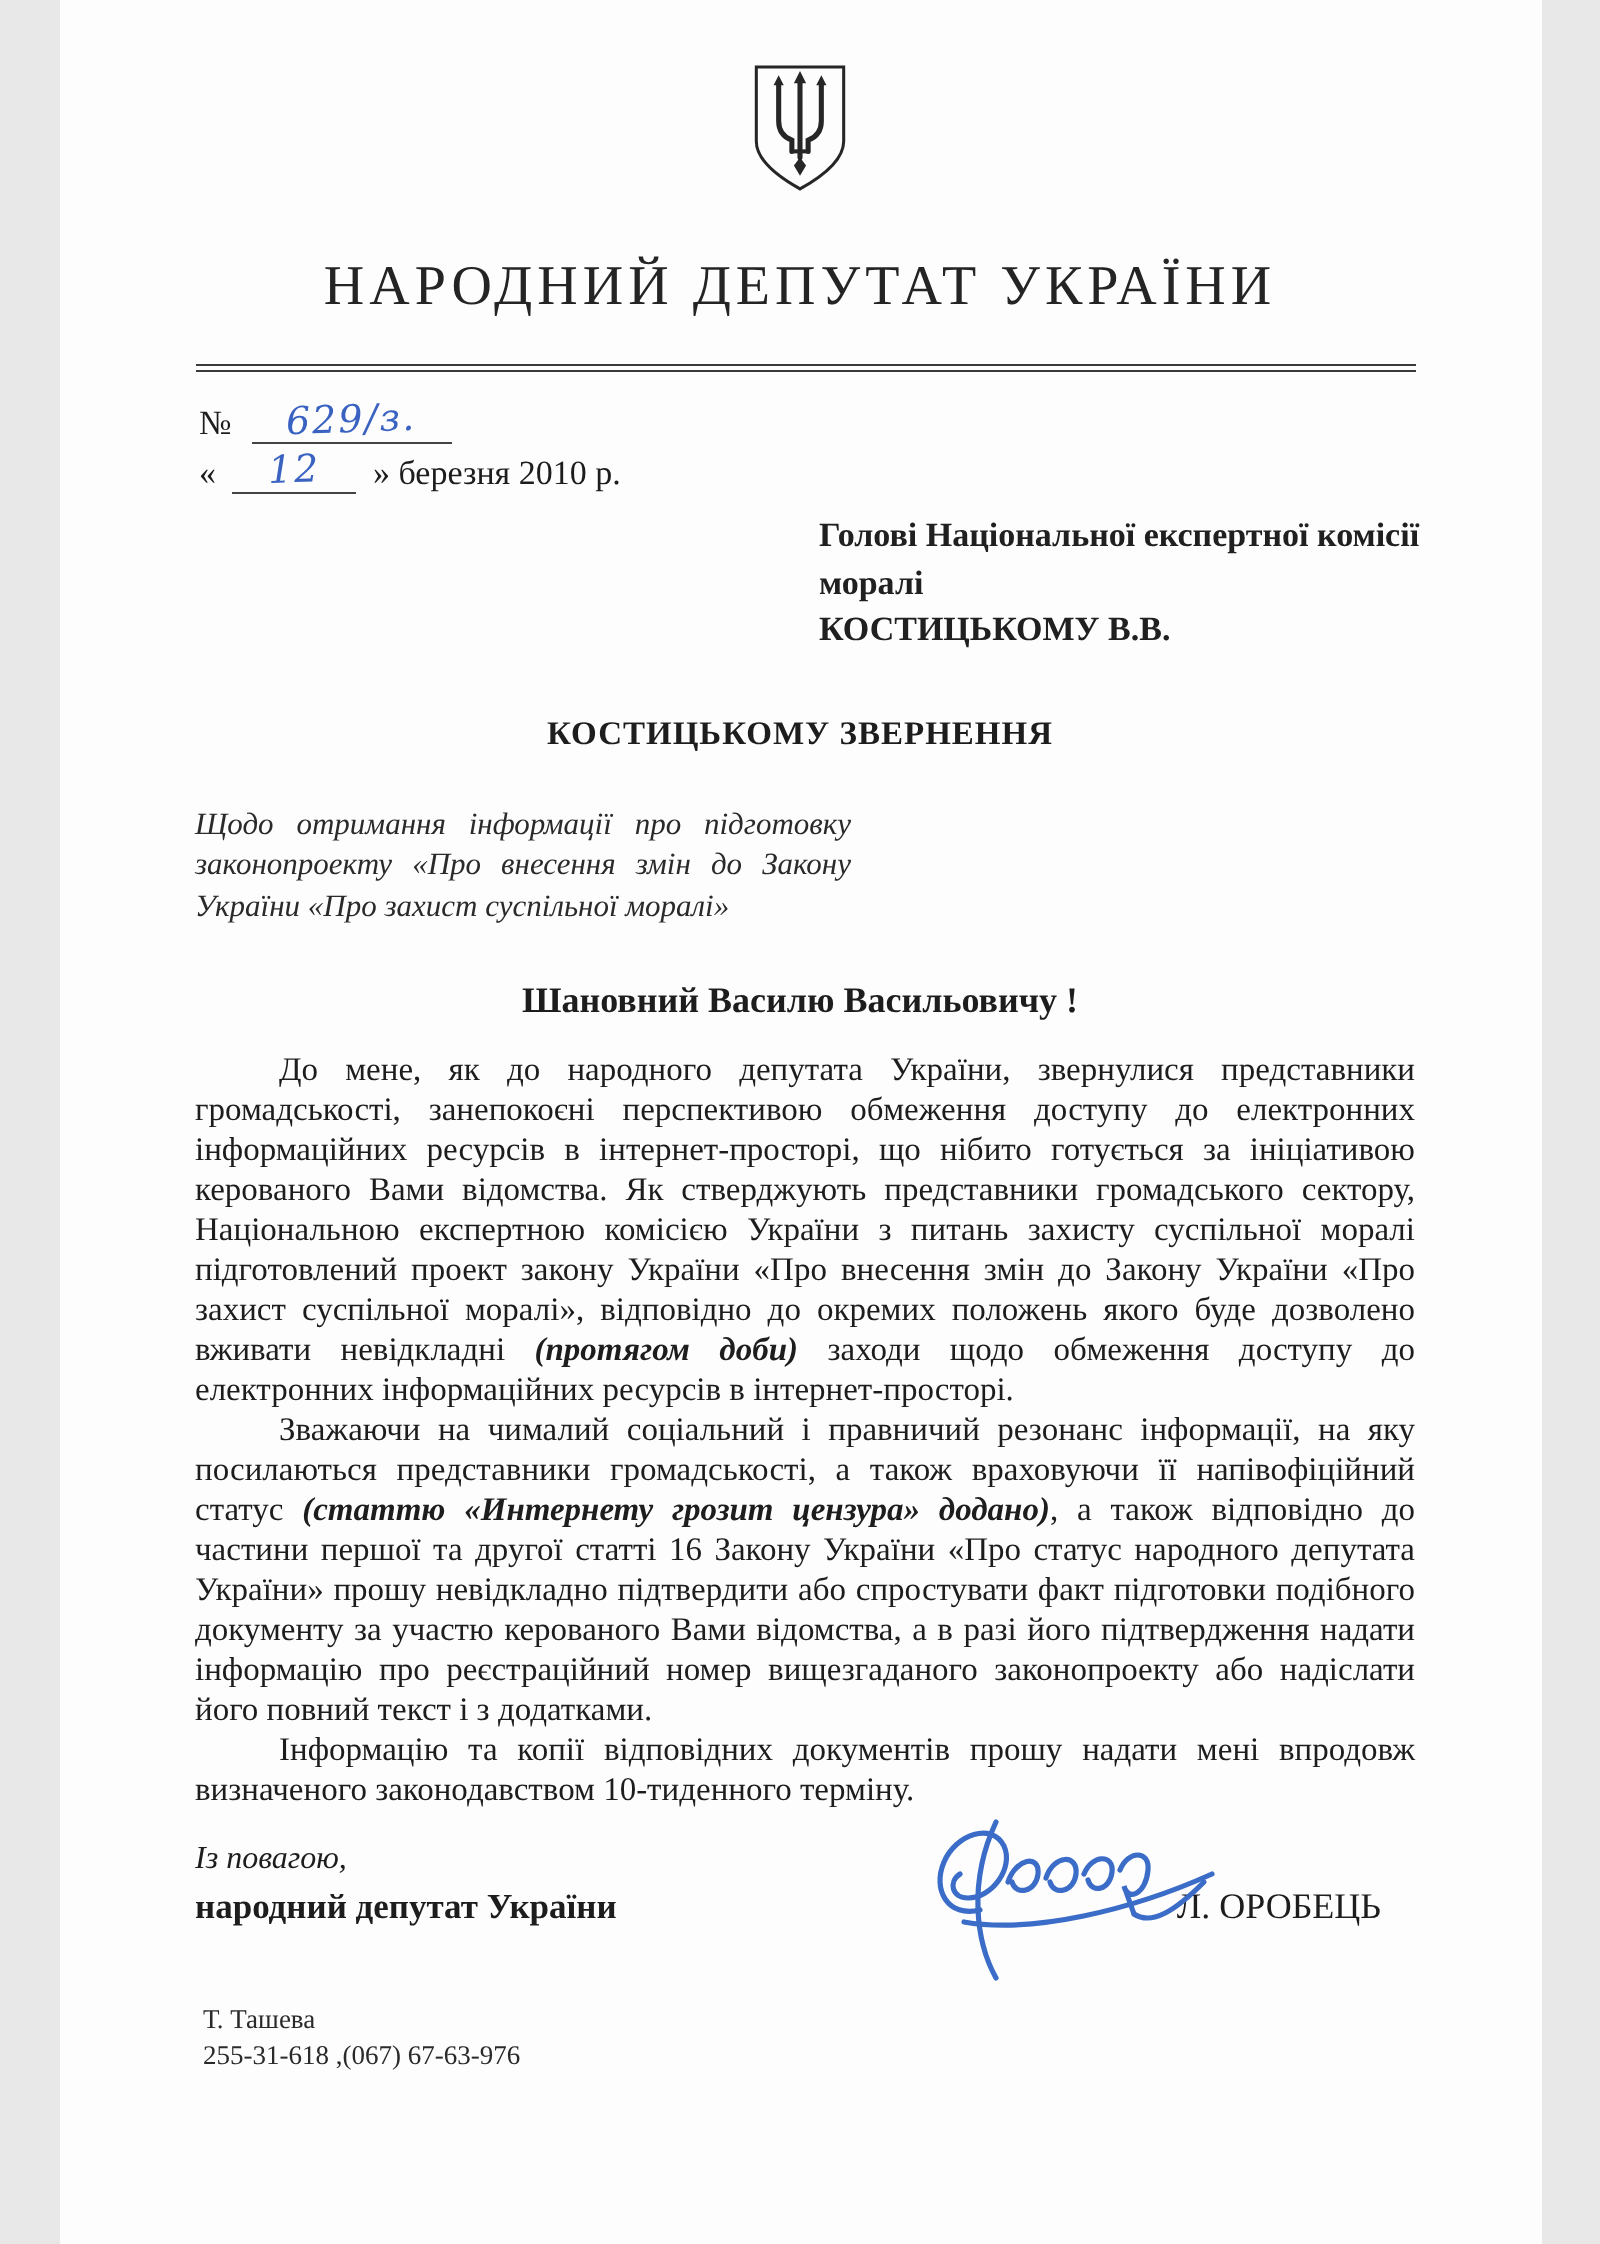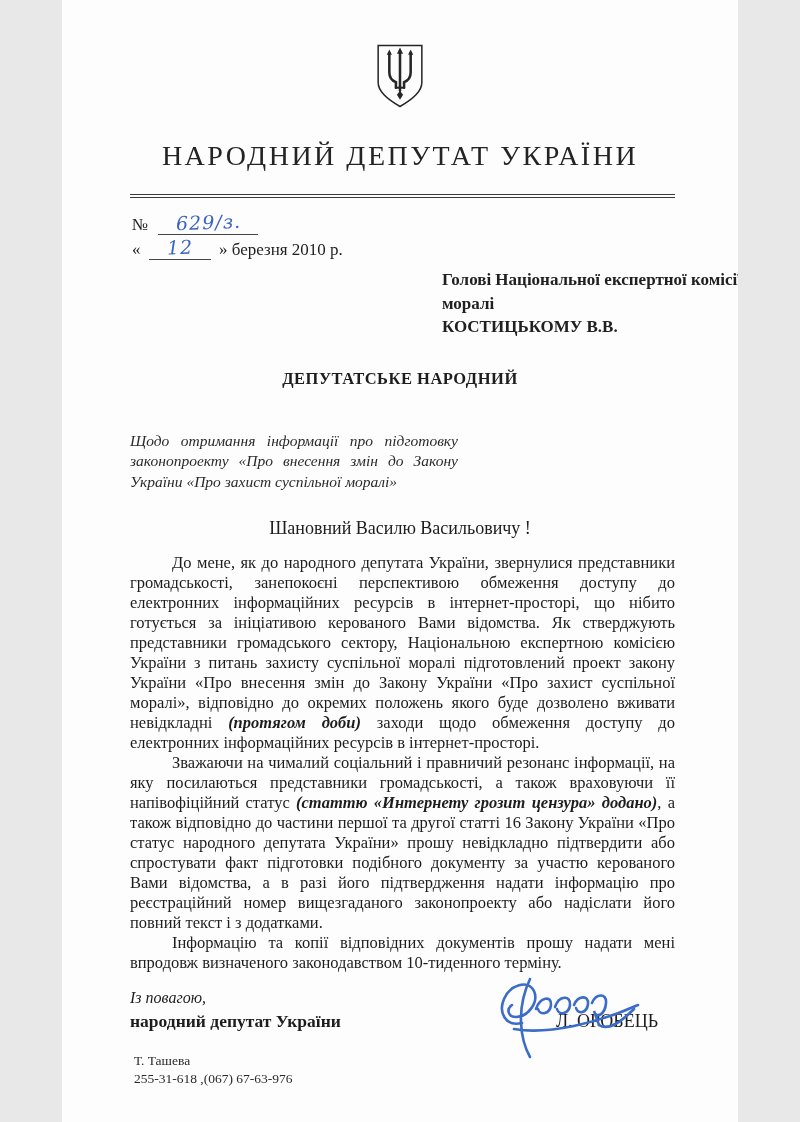--- a/index.html
+++ b/index.html
@@ -1,25 +1,25 @@
 <!DOCTYPE html>
 <html lang="uk"><head>
 <meta charset="utf-8">
 <style>
   html,body{margin:0;padding:0;background:#e8e8e8;}
   .page{
     position:relative;
-    width:676px;height:1122px;
+    width:741px;height:1122px;
     margin:0 auto;
     background:#fdfdfd;
     font-family:"Liberation Serif", serif;
     color:#1d1d1d;
     overflow:hidden;
     box-sizing:border-box;
-    padding-top:44px;
+    padding-top:32px;
   }
   
   .emblem-wrap{display:flex;justify-content:center;}
   .emblem-wrap svg{display:block;}
   .letterhead-title{
     margin:32px 0 0 0;
     text-align:center;
     font-size:28px;
     font-weight:400;
     letter-spacing:2.5px;
@@ -64,32 +64,32 @@
   .addressee-name{margin-top:0;}
   
   .doc-heading{
     margin:30px 0 0 0;
     text-align:center;
     font-weight:bold;
     font-size:16.5px;
     letter-spacing:.5px;
   }
   .subject{
-    margin:42px 0 0 68px;
+    margin:26px 0 0 68px;
     width:328px;
     font-style:italic;
     font-size:15.5px;
     line-height:20.5px;
     text-align:justify;
     color:#2a2a2a;
   }
   .salutation{
     margin:26px 0 0 0;
     text-align:center;
-    font-weight:normal;
+    font-weight:bold;
     font-size:18px;
   }
   
   .body{
     margin:14px 63px 0 68px;
     font-size:16.5px;
     line-height:20px;
     text-align:justify;
   }
   .body p{margin:0;text-indent:42px;}
@@ -106,21 +106,21 @@
   .position{font-weight:bold;font-size:17.5px;line-height:24px;}
   .signer{font-weight:normal;font-size:18px;line-height:24px;}
   .signature{
     position:absolute;
     left:348px;top:-22px;
     width:180px;height:100px;
   }
   
   .footer{
     position:absolute;
-    left:72px;top:1052px;
+    left:72px;top:1001px;
     font-size:13.5px;
     line-height:18px;
     color:#2a2a2a;
   }
 </style>
 </head>
 <body>
 
 <div class="page">
 
@@ -156,21 +156,21 @@
       <span>березня 2010 р.</span>
     </div>
   </div>
 
   <div class="addressee">
     <div>Голові Національної експертної комісії</div>
     <div>моралі</div>
     <div class="addressee-name">КОСТИЦЬКОМУ В.В.</div>
   </div>
 
-  <div class="doc-heading">ДЕПУТАТСЬКЕ НАРОДНИЙ</div>
+  <div class="doc-heading">КОСТИЦЬКОМУ ЗВЕРНЕННЯ</div>
 
   <div class="subject">Щодо отримання  інформації про підготовку законопроекту «Про внесення змін до Закону України «Про захист суспільної моралі»</div>
 
   <div class="salutation">Шановний Василю Васильовичу !</div>
 
   <div class="body">
     <p><span>До мене, як до народного депутата України, звернулися представники громадськості, занепокоєні перспективою обмеження доступу до електронних інформаційних ресурсів в інтернет-просторі, що нібито готується за ініціативою керованого Вами відомства. Як стверджують представники громадського сектору, Національною експертною комісією України з питань захисту суспільної моралі  підготовлений проект закону України «Про внесення змін до Закону України «Про захист суспільної моралі», відповідно до окремих положень якого буде дозволено вживати невідкладні </span><span class="bi">(протягом доби)</span><span> заходи щодо обмеження доступу до електронних інформаційних ресурсів в інтернет-просторі.</span></p>
     <p><span>Зважаючи на чималий соціальний і правничий резонанс інформації, на яку посилаються представники громадськості, а також враховуючи її напівофіційний статус </span><span class="bi">(статтю «Интернету грозит цензура» додано)</span><span>, а також відповідно до частини першої та другої статті 16 Закону України «Про статус народного депутата України» прошу невідкладно підтвердити або спростувати факт підготовки подібного документу за участю керованого Вами відомства, а в разі його підтвердження надати інформацію про реєстраційний номер вищезгаданого законопроекту або надіслати його повний текст і з додатками.</span></p>
     <p>Інформацію та копії відповідних документів прошу надати мені впродовж визначеного законодавством  10-тиденного терміну.</p>
   </div>

